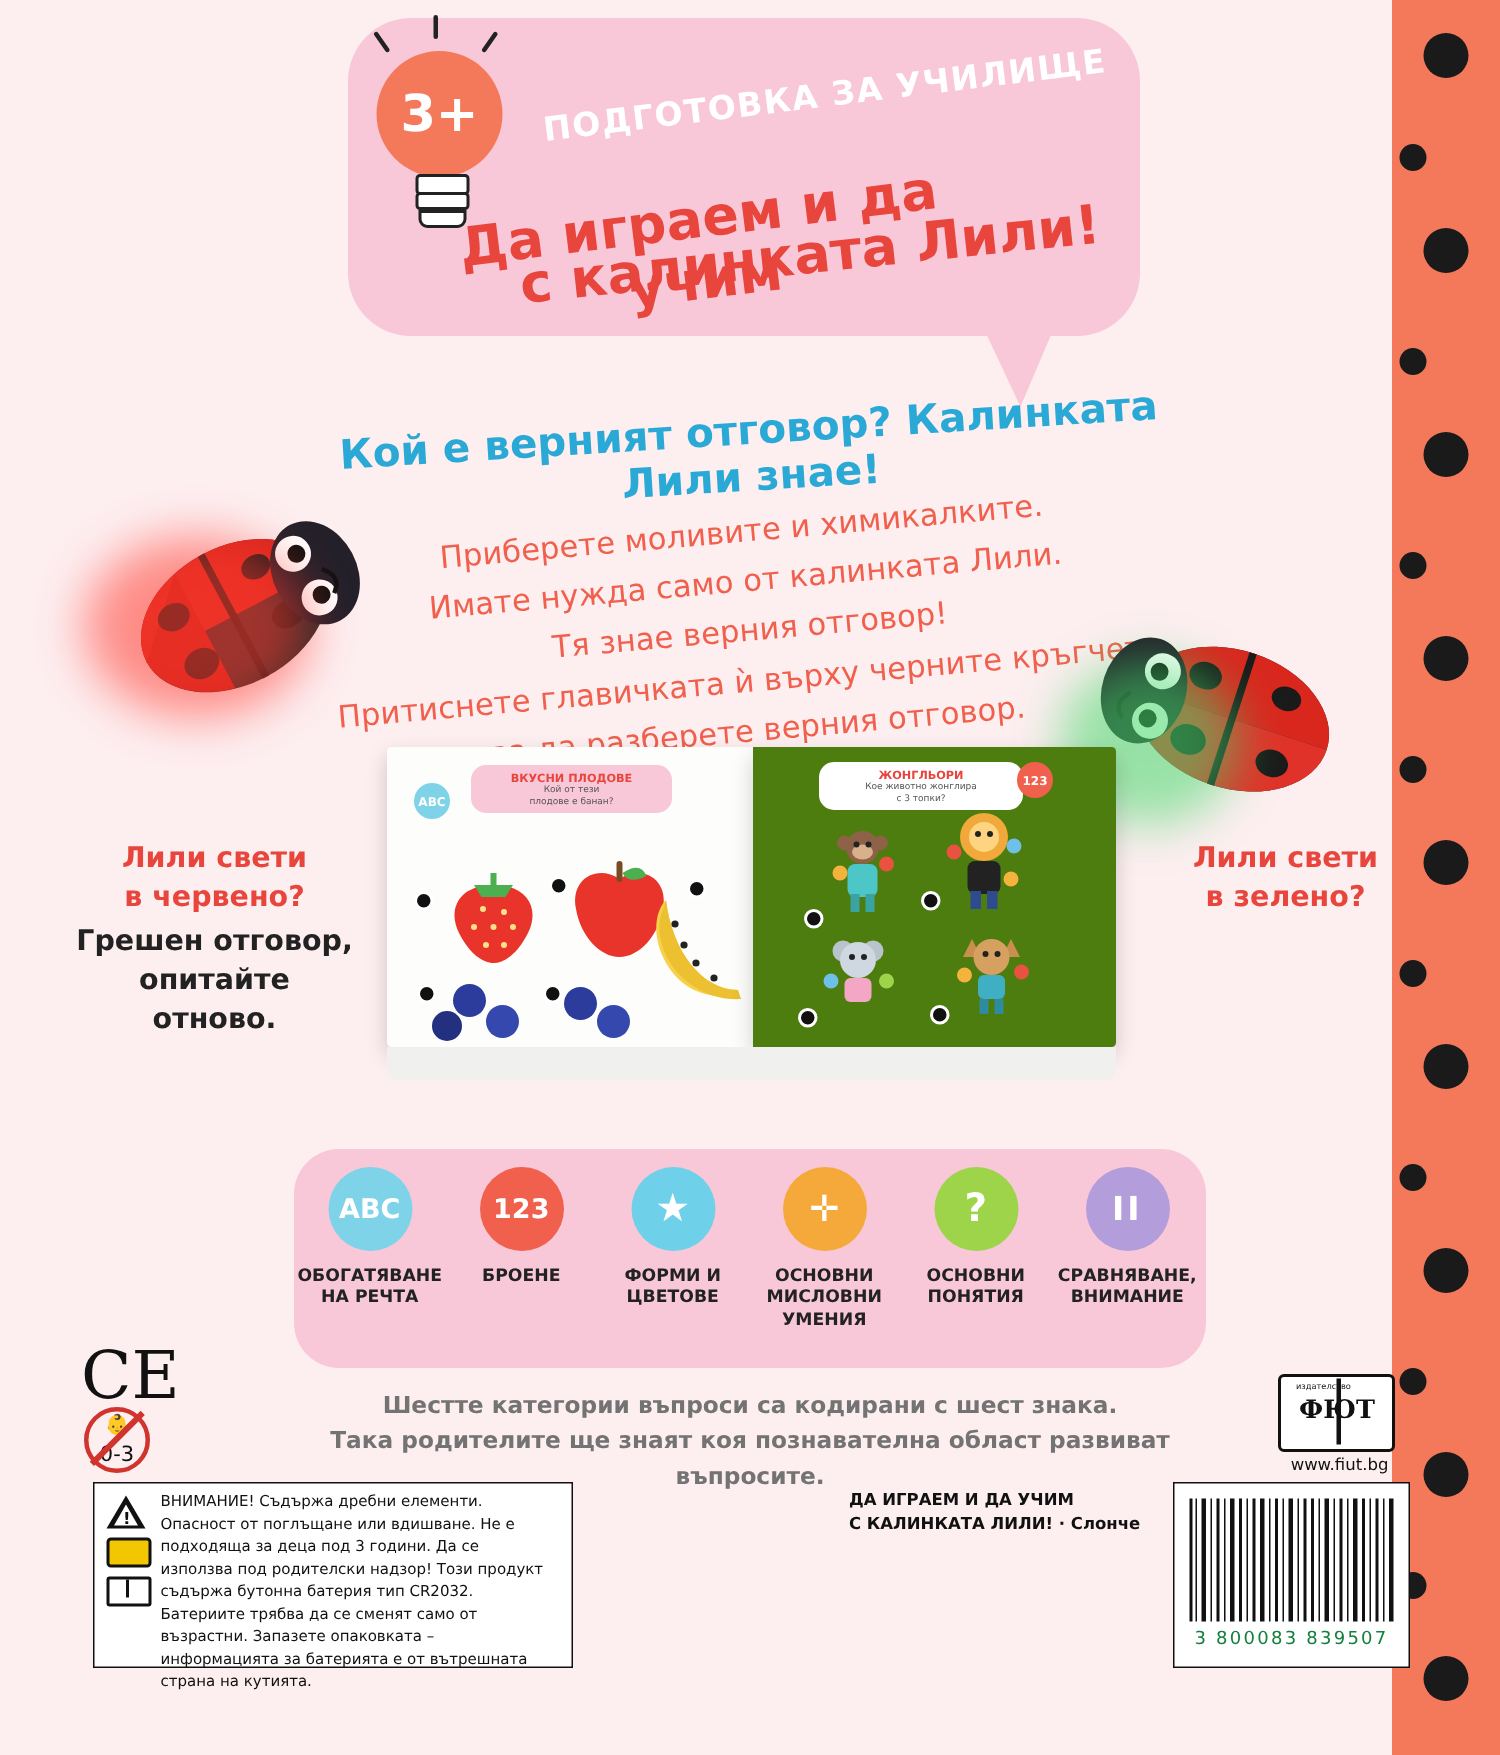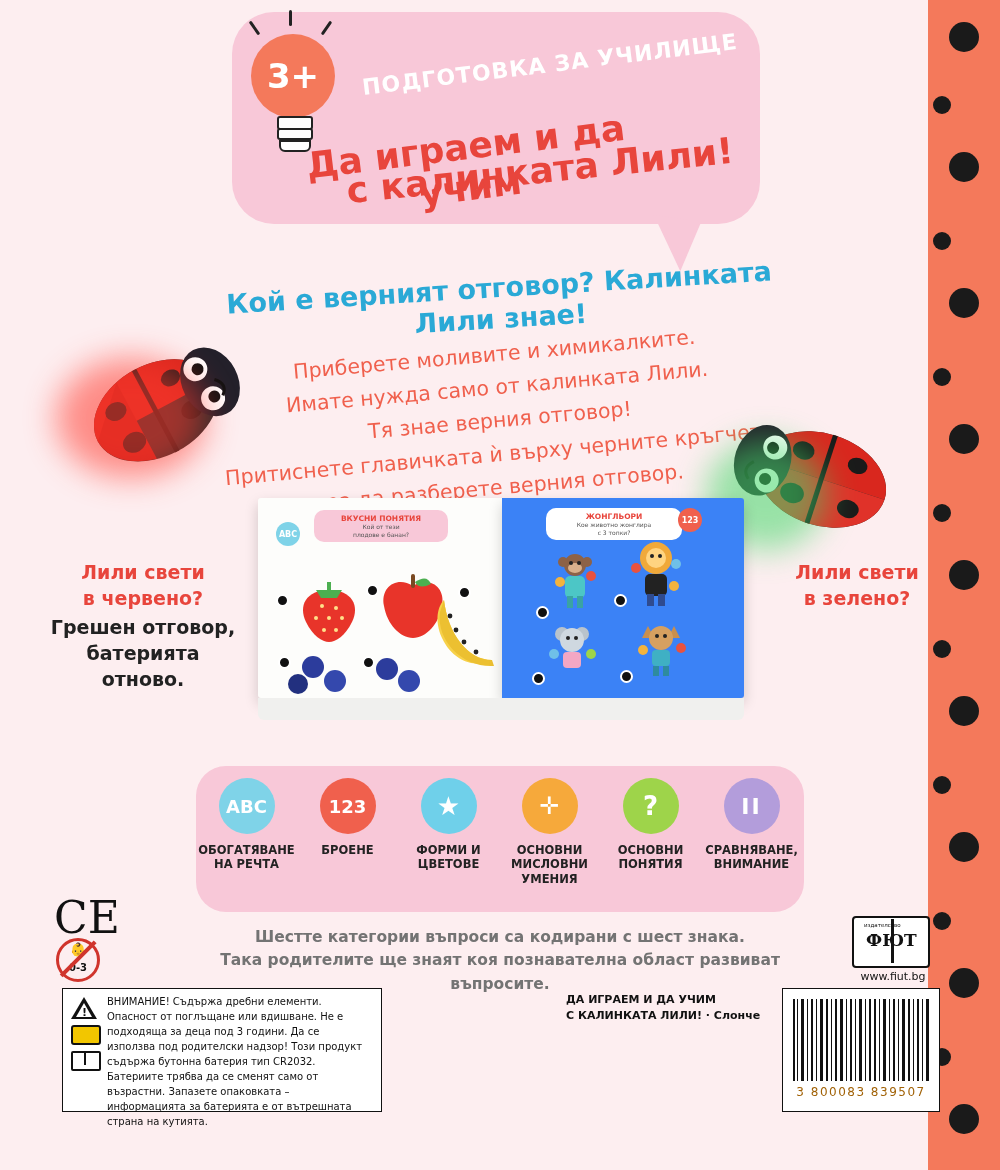--- a/index.html
+++ b/index.html
@@ -97,21 +97,21 @@
   .side-label .sub{color:#222;font-weight:bold;}
   .left-label{left:38px;top:560px;}
   .right-label{left:752px;top:560px;}
 
   
   .book{
     position:absolute;left:258px;top:498px;width:486px;height:228px;
   }
   .book .pg{position:absolute;top:0;height:200px;box-shadow:0 6px 14px rgba(0,0,0,.18);}
   .pg-left{left:0;width:244px;background:#fdfdfb;border-radius:3px 0 0 3px;}
-  .pg-right{left:244px;width:242px;background:#3b82f6;border-radius:0 3px 3px 0;}
+  .pg-right{left:244px;width:242px;background:#4d7c0f;border-radius:0 3px 3px 0;}
   .pg-shadow{position:absolute;left:0;top:200px;width:486px;height:22px;
     background:#f0f0ee;border-radius:0 0 6px 6px;}
   .hdr-pill{
     position:absolute;background:#f8c8d8;border-radius:10px;padding:4px 8px;
     font-size:7.5px;color:#e8453c;font-weight:bold;text-align:center;line-height:1.25;
   }
   .hdr-pill .sub2{color:#555;font-weight:normal;font-size:6px;}
   .pill-circ{position:absolute;width:24px;height:24px;border-radius:50%;
     display:flex;align-items:center;justify-content:center;font-size:8px;font-weight:bold;color:#fff;}
   .fruit{position:absolute;border-radius:50%;}
@@ -133,21 +133,21 @@
   .note{
     position:absolute;left:180px;top:926px;width:640px;text-align:center;
     color:#737373;font-size:15.5px;font-weight:bold;line-height:1.5;
   }
 
   
   .ce{position:absolute;left:54px;top:892px;font-size:44px;color:#111;font-family:"DejaVu Serif",serif;}
   .age-warn{position:absolute;left:56px;top:938px;width:44px;height:44px;}
   .age-warn .ring{position:absolute;inset:0;border:3.5px solid #d0342c;border-radius:50%;}
   .age-warn .slash{position:absolute;left:-2px;top:19px;width:48px;height:3.5px;background:#d0342c;transform:rotate(-45deg);}
-  .age-warn .txt{position:absolute;left:0;top:24px;width:44px;text-align:center;font-size:10px;font-weight:bold;color:#111;}
+  .age-warn .txt{position:absolute;left:0;top:24px;width:44px;text-align:center;font-size:14px;font-weight:normal;color:#111;}
   .age-warn .fig{position:absolute;left:14px;top:4px;font-size:13px;}
 
   
   .logo{position:absolute;left:852px;top:916px;width:78px;height:52px;}
   .logo .bk{position:absolute;inset:0;border:2.5px solid #111;border-radius:4px;background:#fff;}
   .logo .spine{position:absolute;left:50%;top:3px;width:2.5px;height:44px;background:#111;}
   .logo .brand{position:absolute;left:14px;top:14px;font-size:17px;font-weight:bold;color:#111;font-family:"DejaVu Serif",serif;}
   .logo .small{position:absolute;left:12px;top:6px;font-size:5.5px;color:#111;}
   .logo-url{position:absolute;left:838px;top:970px;width:110px;text-align:center;font-size:11px;color:#111;}
 
@@ -168,21 +168,21 @@
   .lola-t{position:absolute;left:0;top:4px;width:160px;font-size:11px;line-height:1.45;color:#111;font-weight:bold;}
   .lola-b{position:absolute;left:0;top:52px;width:160px;font-size:11px;line-height:1.45;color:#111;}
 
   .box-pub{left:566px;top:988px;width:208px;height:122px;border:none;background:transparent;}
   .pub-t{position:absolute;left:0;top:4px;width:208px;font-size:11px;line-height:1.45;color:#111;font-weight:bold;}
   .pub-b{position:absolute;left:0;top:36px;width:208px;font-size:11px;line-height:1.45;color:#111;}
 
   .barcode-box{position:absolute;left:782px;top:988px;width:156px;height:122px;border:1.4px solid #111;background:#fff;}
   .bars{position:absolute;left:10px;top:10px;width:136px;height:82px;}
   .bars i{position:absolute;top:0;height:82px;background:#111;display:block;}
-  .bc-num{position:absolute;left:0;top:96px;width:156px;text-align:center;font-size:12px;letter-spacing:1.5px;color:#a16207;}
+  .bc-num{position:absolute;left:0;top:96px;width:156px;text-align:center;font-size:12px;letter-spacing:1.5px;color:#15803d;}
 </style>
 </head>
 <body>
 
 <div class="page">
 
   <div class="band">
     <div class="dot" style="top:22px"></div>
     <div class="dot small" style="top:96px"></div>
     <div class="dot" style="top:152px"></div>
@@ -266,34 +266,34 @@
           <circle cx="56" cy="105" r="6" fill="#111"></circle>
         <path d="M40 92 q-10 10 0 18" stroke="#111" stroke-width="3" fill="none"></path>
       </g>
     </svg>
   </div>
 
   <div class="side-label left-label">
     <div class="hl" style="white-space:pre-line">Лили свети
 в червено?</div>
     <div class="sub" style="white-space:pre-line;margin-top:4px">Грешен отговор,
-батерията
+опитайте
 отново.</div>
   </div>
 
   <div class="side-label right-label">
     <div class="hl" style="white-space:pre-line">Лили свети
 в зелено?</div>
   </div>
 
   <div class="book">
     <div class="pg pg-left">
       <div class="pill-circ" style="left:18px;top:24px;background:#7fd3e8;">ABC</div>
       <div class="hdr-pill" style="left:56px;top:12px;width:118px;">
-        <div>ВКУСНИ ПОНЯТИЯ</div>
+        <div>ВКУСНИ ПЛОДОВЕ</div>
         <div class="sub2" style="white-space:pre-line">Кой от тези
 плодове е банан?</div>
       </div>
 
       <svg style="position:absolute;left:36px;top:84px" width="70" height="62" viewBox="0 0 70 62">
         <path d="M35 8 C58 8 66 24 58 40 C51 54 42 60 35 60 C28 60 19 54 12 40 C4 24 12 8 35 8Z" fill="#e8342a"></path>
         <path d="M22 8 h26 l-5 8 h-16z" fill="#4caf50"></path>
         <rect x="33" y="0" width="4" height="8" fill="#4caf50"></rect>
         <g fill="#ffe08a">
             <circle cx="28" cy="24" r="2"></circle>

